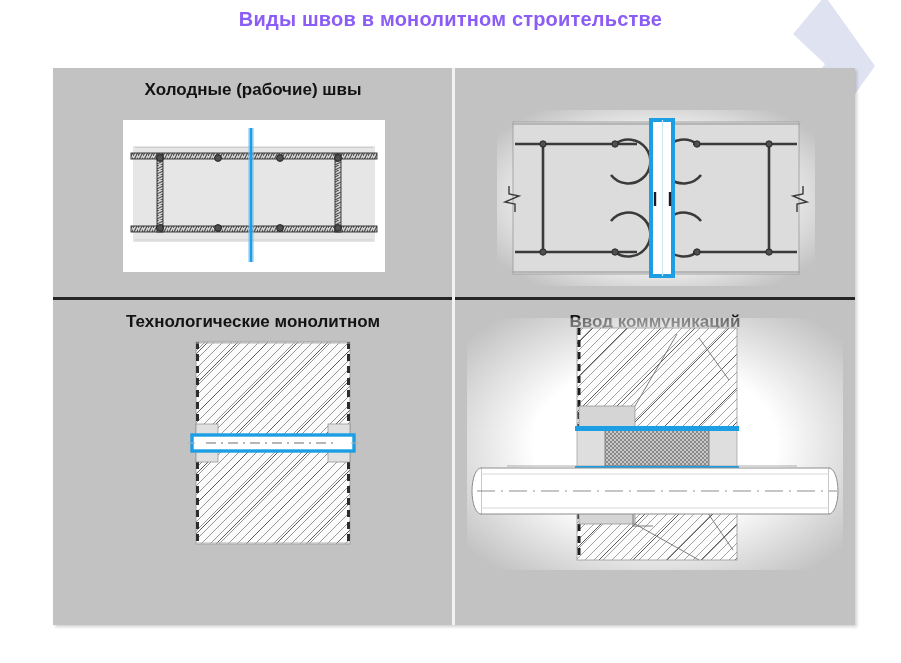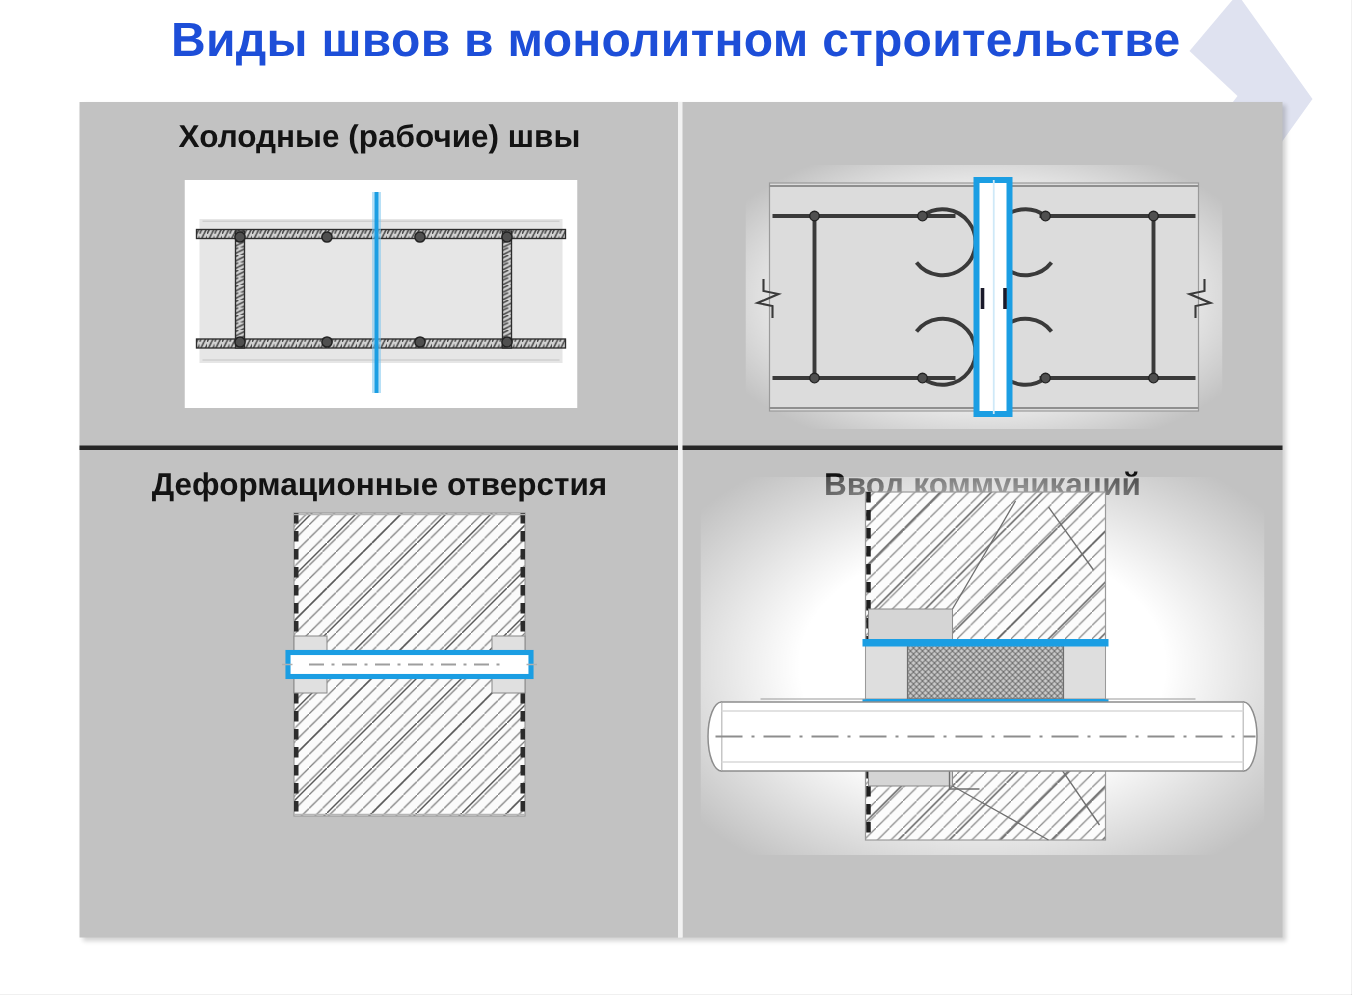--- a/index.html
+++ b/index.html
@@ -25,23 +25,23 @@
     pointer-events: none;
   }
 
   
   .title {
     position: absolute;
     left: 0;
     top: 8px;
     width: 901px;
     text-align: center;
-    font-size: 32px;
+    font-size: 20px;
     font-weight: bold;
-    color: #1d4ed8;
+    color: #8b5cf6;
     letter-spacing: 0.2px;
     white-space: nowrap;
   }
 
   
   .board {
     position: absolute;
     left: 53px;
     top: 68px;
     width: 802px;
@@ -80,21 +80,21 @@
     left: 399px; top: 232px;
     width: 3px; height: 325px;
     background: #f2f2f2;
   }
 
   .quad-title {
     position: absolute;
     left: 0; top: 12px;
     width: 400px;
     text-align: center;
-    font-size: 21px;
+    font-size: 17px;
     font-weight: bold;
     color: #131313;
     white-space: nowrap;
   }
 
   .figure {
     position: absolute;
   }
   .fig1 { left: 70px;  top: 52px; }
   .fig2 { left: 42px;  top: 42px; }
@@ -217,21 +217,21 @@
       <g>
         <rect x="154" y="10" width="22" height="156" fill="#ffffff" stroke="#1b9ee3" stroke-width="4"></rect>
         <line x1="165.5" y1="10" x2="165.5" y2="166" stroke="#cfe9f8" stroke-width="1.2"></line>
         <line x1="158" y1="82" x2="158" y2="96" stroke="#1a1a2a" stroke-width="2.4"></line>
         <line x1="173" y1="82" x2="173" y2="96" stroke="#1a1a2a" stroke-width="2.4"></line>
       </g>
     </svg>
   </div>
 
   <div class="quad q3">
-    <div class="quad-title">Деформационные отверстия</div>
+    <div class="quad-title">Технологические монолитном</div>
 
     <svg class="figure fig3" width="170" height="222" viewBox="0 0 170 222">
       <defs>
         <pattern id="hatch45" width="9" height="9" patternUnits="userSpaceOnUse" patternTransform="rotate(0)">
           <rect width="9" height="9" fill="#fbfbfb"></rect>
           <path d="M-2 11 L11 -2" stroke="#7e7e7e" stroke-width="0.8"></path>
         </pattern>
         <pattern id="hatchcoarse" width="30" height="30" patternUnits="userSpaceOnUse">
           <rect width="30" height="30" fill="none"></rect>
           <path d="M-6 36 L36 -6" stroke="#5a5a5a" stroke-width="1"></path>

